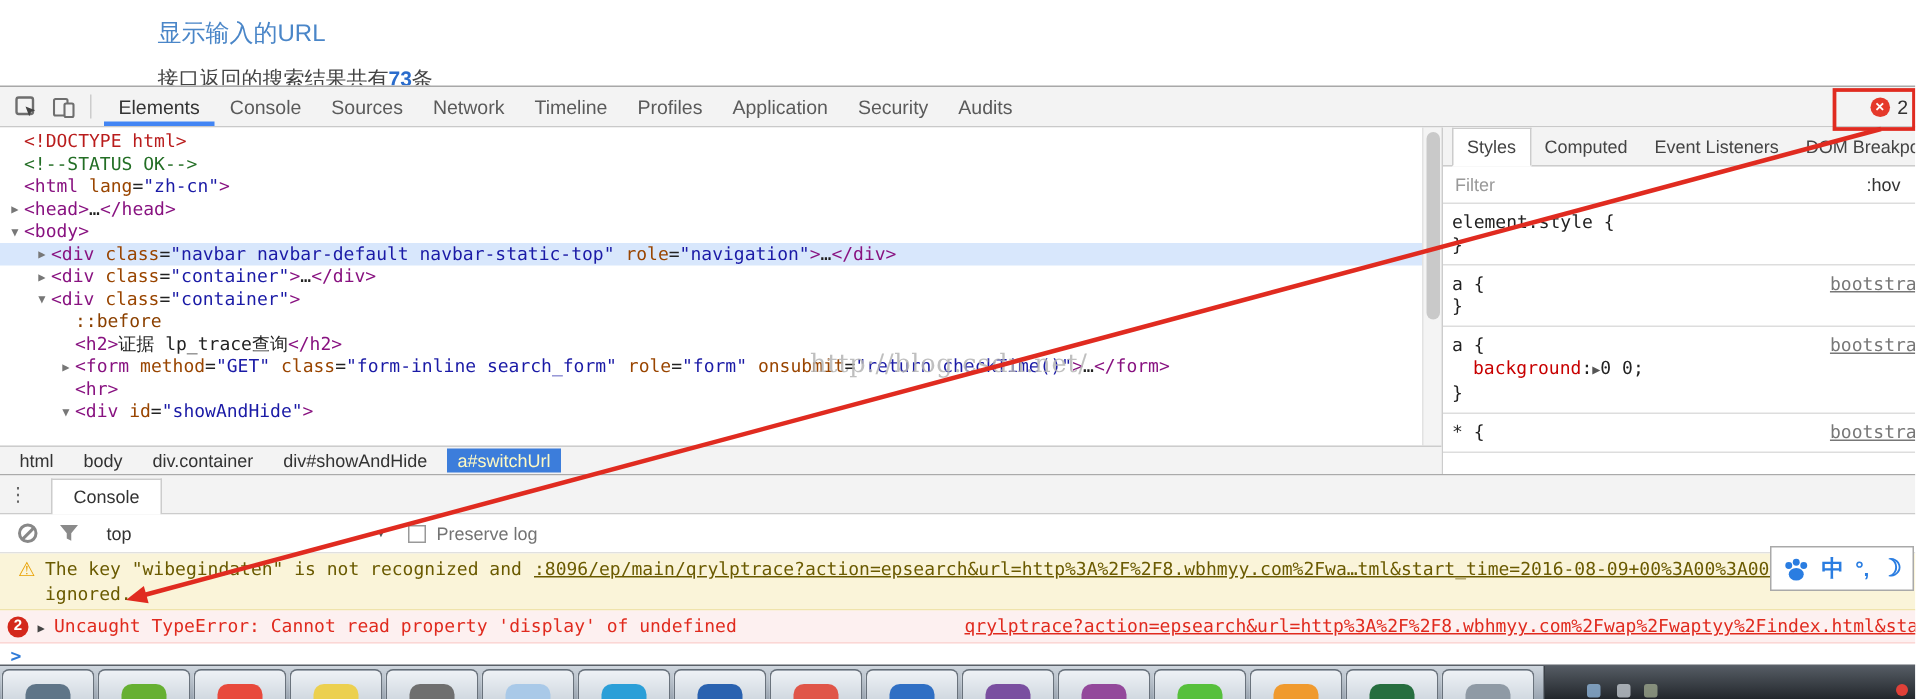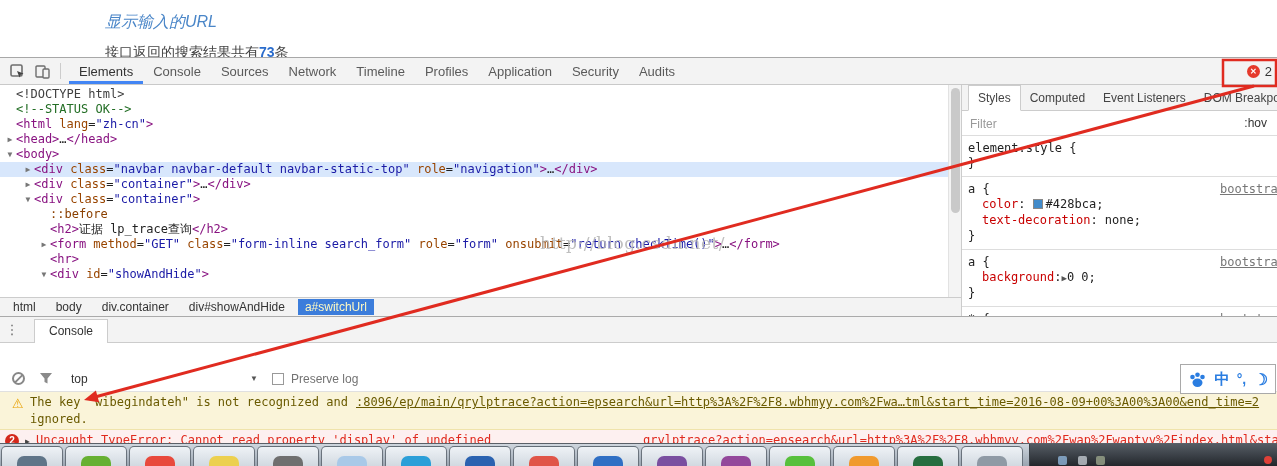--- a/index.html
+++ b/index.html
@@ -2,21 +2,21 @@
 <html><head>
 <meta charset="utf-8">
 <style>
   * { margin:0; padding:0; box-sizing:border-box; }
   html,body { width:1277px; height:466px; }
   body { font-family:"Liberation Sans", sans-serif; background:#fff; }
   .stage { position:relative; width:1277px; height:466px; overflow:hidden; background:#fff; }
 
   
   .page-top { position:absolute; left:0; top:0; width:100%; height:57px; overflow:hidden; background:#fff; }
-  .page-link { position:absolute; left:105px; top:12px; font-size:16px; color:#4a86c8; cursor:pointer;font-style:italic; }
+  .page-link { position:absolute; left:105px; top:12px; font-size:16px; color:#4a86c8; cursor:pointer; }
   .page-result { position:absolute; left:105px; top:44px; font-size:14px; color:#444; }
   .page-result .cnt { color:#2a6ccc; font-weight:bold; }
 
   
   .devtools { position:absolute; left:0; top:57px; width:100%; height:314px; border-top:1px solid #a8a8a8; background:#fff; }
 
   .dt-tabbar { position:absolute; left:0; top:0; width:100%; height:27px; background:#f3f3f3; border-bottom:1px solid #c9c9c9; display:flex; align-items:center; }
   .dt-icon { width:16px; height:16px; margin-left:9px; display:inline-flex; align-items:center; justify-content:center; cursor:pointer; }
   .dt-sep { width:1px; height:16px; background:#ccc; margin:0 8px 0 10px; }
   .dt-tabs { display:flex; height:100%; align-items:stretch; }
@@ -26,21 +26,21 @@
   .err-icon { width:13px; height:13px; border-radius:50%; background:#e5392b; color:#fff; font-size:8px; font-weight:bold; display:inline-flex; align-items:center; justify-content:center; }
   .err-count { font-size:13px; color:#333; }
 
   .dt-main { position:absolute; left:0; top:27px; width:100%; height:212px; }
   .elements-panel { position:absolute; left:0; top:0; width:948px; height:212px; overflow:hidden; background:#fff; }
   .tree { padding-top:2px; font:12px/15px "DejaVu Sans Mono", monospace; color:#222; }
   .tree-line { white-space:pre; cursor:default; }
   .tree-line.hl-true { background:#d8e7fc; }
   .arrow { display:inline-block; width:12px; font-size:8px; color:#777; text-align:center; vertical-align:1px; cursor:pointer; }
   .ind-0 { padding-left:4px; } .ind-1 { padding-left:22px; } .ind-2 { padding-left:38px; }
-  .c-doctype { color:#404040;text-align:right; } .c-comment { color:#236e25; } .c-tag { color:#881280; }
+  .c-doctype { color:#b91c1c;text-align:right; } .c-comment { color:#236e25; } .c-tag { color:#881280; }
   .c-attr { color:#994500; } .c-eq { color:#222; } .c-str { color:#1a1aa6; }
   .c-plain { color:#222; } .c-pseudo { color:#8b4000; }
 
   .v-scrollbar { position:absolute; left:948px; top:0; width:13px; height:212px; background:#f4f4f4; border-left:1px solid #e2e2e2; cursor:pointer; }
   .v-scrollbar .thumb { position:absolute; left:2px; top:3px; width:9px; height:125px; border-radius:5px; background:#c9c9c9; }
 
   .styles-sidebar { position:absolute; left:961px; right:0; top:0; height:231px; border-left:1px solid #ccc; background:#fff; overflow:hidden; }
   .ss-tabs { height:26px; background:#f3f3f3; border-bottom:1px solid #ccc; display:flex; align-items:stretch; padding-left:6px; }
   .ss-tab { padding:0 9px; display:flex; align-items:center; font-size:12px; color:#444; cursor:pointer; white-space:nowrap; }
   .ss-tab.active-true { background:#fff; border:1px solid #ccc; border-bottom:1px solid #fff; margin-bottom:-1px; }
@@ -60,21 +60,21 @@
 
   .breadcrumb { position:absolute; left:0; top:239px; width:961px; height:19px; background:#f3f3f3; border-top:1px solid #ccc; display:flex; align-items:center; padding-left:6px; }
   .crumb { font-size:12px; color:#333; padding:1px 7px; margin-right:6px; cursor:pointer; white-space:nowrap; }
   .crumb.active-true { background:#3c7ddb; color:#fef9c3; }
 
   
   .console-drawer { position:absolute; left:0; top:258px; width:100%; height:128px; border-top:1px solid #aaa; background:#fff; }
   .cd-tabbar { height:26px; background:#f3f3f3; border-bottom:1px solid #ccc; display:flex; align-items:center; }
   .kebab { width:24px; text-align:center; color:#666; font-size:13px; cursor:pointer; letter-spacing:0; }
   .cd-tab { background:#fff; border:1px solid #ccc; border-bottom:none; padding:4px 14px 5px; font-size:12px; color:#333; margin-left:10px; margin-top:3px; cursor:pointer; }
-  .cd-toolbar { height:26px; background:#fff; border-bottom:1px solid #e0e0e0; position:relative; display:flex; align-items:center;margin-top:23px; }
+  .cd-toolbar { height:26px; background:#fff; border-bottom:1px solid #e0e0e0; position:relative; display:flex; align-items:center; }
   .ban-icon { width:13px; height:13px; border:2px solid #888; border-radius:50%; position:relative; margin-left:12px; cursor:pointer; }
   .ban-icon:after { content:""; position:absolute; left:-1px; top:4px; width:11px; height:2px; background:#888; transform:rotate(-45deg); }
   .funnel-icon { margin-left:14px; cursor:pointer; display:inline-flex; }
   .ctx { margin-left:18px; font-size:12px; color:#333; cursor:pointer; }
   .dd { position:absolute; left:250px; top:8px; font-size:8px; color:#555; cursor:pointer; }
   .cb { position:absolute; left:272px; top:7px; width:12px; height:12px; border:1px solid #999; background:#fff; cursor:pointer; }
   .pl { position:absolute; left:291px; top:6px; font-size:12px; color:#737373; }
 
   .row { position:relative; font:12px/17px "DejaVu Sans Mono", monospace; }
   .row.warn { height:38px; background:#faf4d9; border-bottom:1px solid #efe3ab; color:#6a5a00; }
@@ -186,24 +186,20 @@
           <span class="hov">:hov</span>
         </div>
         <div class="rules">
             <div class="rule">
             <div class="rule-head"><span class="sel sel-es-true">element.style</span><span class="brace"> {</span><span class="rule-link"></span></div>
             <div></div>
             <div class="rule-close">}</div>
           </div>
             <div class="rule">
             <div class="rule-head"><span class="sel">a</span><span class="brace"> {</span><span class="rule-link">bootstrap</span></div>
-            <div>
-                <div class="prop"><span class="pname">color</span><span class="psep">: </span><span class="swatch" style="background: rgb(66, 139, 202);"></span><span class="pexpand"></span><span class="pval">#428bca</span><span class="semi">;</span></div>
-                <div class="prop"><span class="pname">text-decoration</span><span class="psep">: </span><span class="pexpand"></span><span class="pval">none</span><span class="semi">;</span></div>
-              </div>
             <div class="rule-close">}</div>
           </div>
             <div class="rule">
             <div class="rule-head"><span class="sel">a</span><span class="brace"> {</span><span class="rule-link">bootstrap</span></div>
             <div>
                 <div class="prop"><span class="pname">background</span><span class="psep">:</span><span class="pexpand">▶</span><span class="pval">0 0</span><span class="semi">;</span></div>
               </div>
             <div class="rule-close">}</div>
           </div>
             <div class="rule">

